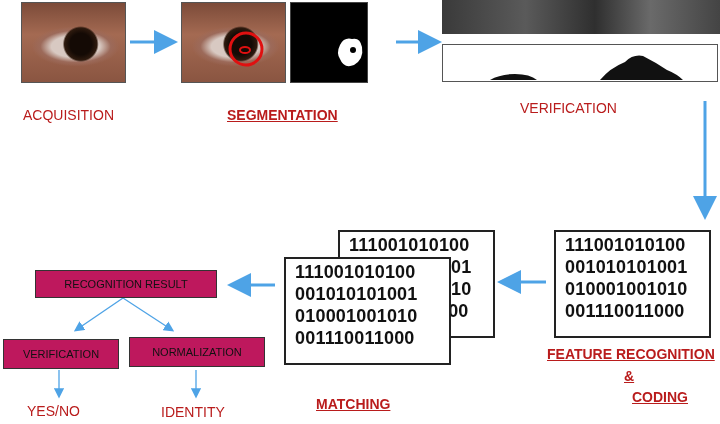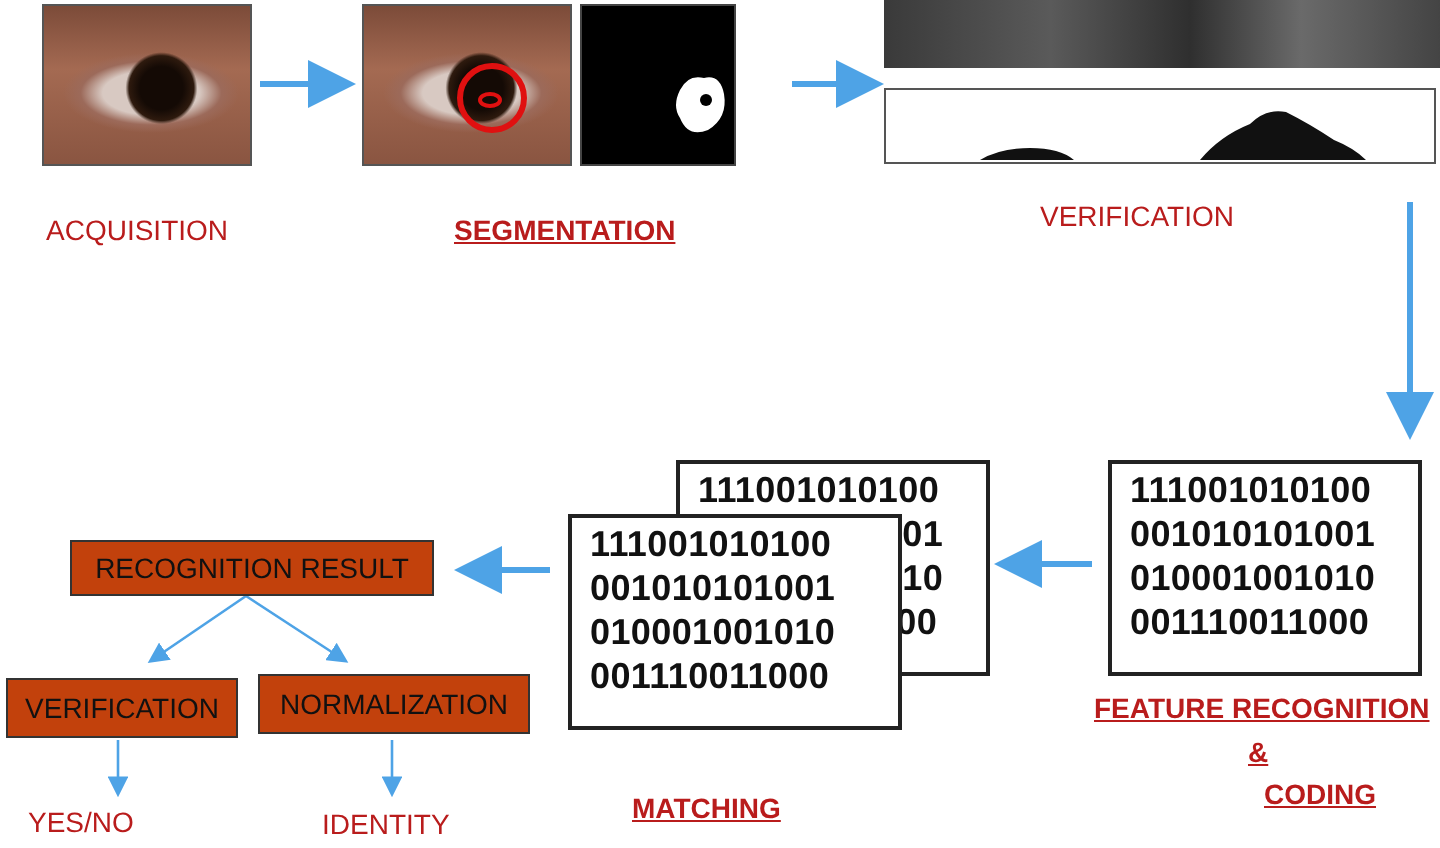--- a/index.html
+++ b/index.html
@@ -7,21 +7,21 @@
   .abs{position:absolute;}
   .lbl{font-size:14px;color:#b91c1c;white-space:nowrap;}
   .u{text-decoration:underline;font-weight:bold;}
   .eye{border:1px solid #555;overflow:hidden;}
   .eye-img{width:100%;height:100%;background:
      radial-gradient(ellipse 18px 18px at 57% 52%, #140a05 0 60%, #2e1a0e 90%, transparent 100%),
      radial-gradient(ellipse 44px 20px at 52% 55%, #d8c9c2 0 55%, #9c6a5a 80%, transparent 100%),
      linear-gradient(#7c4b39, #a46a52 40%, #8a5541);}
   .mask{background:#000;border:1px solid #444;}
   .binbox{background:#fff;border:2px solid #222;font-weight:bold;font-size:18px;line-height:22px;padding:2px 0 0 9px;letter-spacing:0.2px;}
-  .box{border:1px solid #333;background:#c2410c;font-size:14px;text-align:center;}
+  .box{border:1px solid #333;background:#be185d;font-size:11px;text-align:center;}
   svg{position:absolute;left:0;top:0;}
 </style>
 </head>
 <body>
 
 <div class="abs eye" style="left:21px;top:2px;width:103px;height:79px;">
     <div class="eye-img"></div>
   </div>
 <div class="abs eye" style="left:181px;top:2px;width:103px;height:79px;">
     <div class="eye-img"></div>
@@ -80,14 +80,14 @@
   <div>010001001010</div>
   <div>001110011000</div>
 </div>
 <div class="abs lbl u" style="left:547px;top:346px;">FEATURE RECOGNITION</div>
 <div class="abs lbl u" style="left:624px;top:368px;">&amp;</div>
 <div class="abs lbl u" style="left:597px;top:389px;margin-left:35px;">CODING</div>
 
 <div class="abs box" style="left:35px;top:270px;width:180px;height:26px;line-height:26px;">RECOGNITION RESULT</div>
 <div class="abs box" style="left:3px;top:339px;width:114px;height:28px;line-height:28px;">VERIFICATION</div>
 <div class="abs box" style="left:129px;top:337px;width:134px;height:28px;line-height:28px;">NORMALIZATION</div>
-<div class="abs lbl" style="left:14px;top:403px;">YES/NO</div>
+<div class="abs lbl" style="left:27px;top:403px;">YES/NO</div>
 <div class="abs lbl" style="left:161px;top:404px;">IDENTITY</div>
 
 </body></html>

